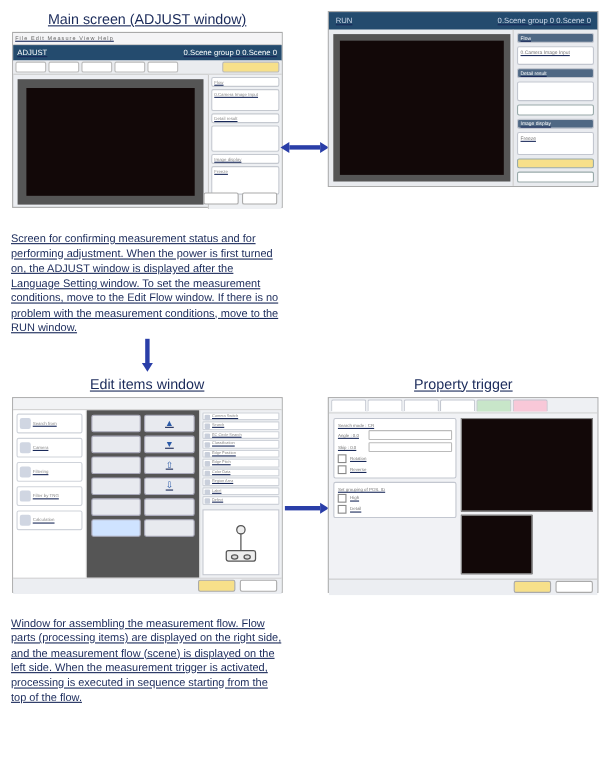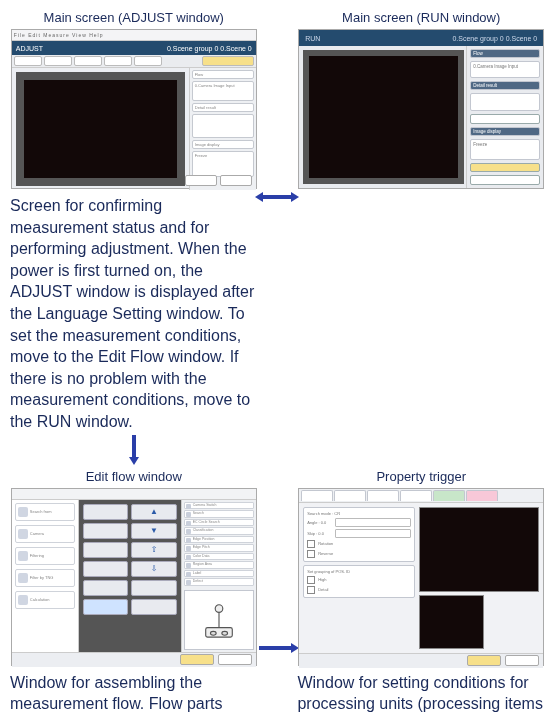--- a/index.html
+++ b/index.html
@@ -9,40 +9,41 @@
     box-sizing: border-box;
     font-family: Arial, sans-serif;
     font-size: 12px;
     color: #1a2a5a;
     background: #fff;
   }
   .row {
     display: flex;
     position: relative;
     margin-bottom: 4px;
+    text-decoration: underline;
   }
   .col {
     width: 248px;
     display: flex;
     flex-direction: column;
     align-items: center;
   }
   .gap { width: 40px; position: relative; display:flex; align-items:center; justify-content:center; }
   .title {
     font-size: 13px;
     text-align: center;
     margin-bottom: 4px;
     white-space: nowrap;
   }
   .desc {
-    font-size: 16px;
+    font-size: 10px;
     line-height: 1.35;
     text-align: left;
     width: 100%;
-    margin-top: 6px;
+    margin-top: 22px;
   }
   .thumb {
     border: 1px solid #aaa;
     background: #eceef2;
     position: relative;
     box-sizing: border-box;
   }
   .arrow-h {
     width: 36px; height: 14px; position: relative;
   }
@@ -173,21 +174,20 @@
       </div>
   </div>
 
   <div class="gap">
     <div class="arrow-h" style="margin-top:-80px">
         <div class="bar"></div>
       </div>
   </div>
 
   <div class="col">
-    <div class="title">Main screen (RUN window)</div>
     <div class="thumb run">
       <div class="hdr">
         <span>RUN</span>
         <span>0.Scene group 0    0.Scene 0</span>
       </div>
       <div class="body">
         <div class="canvas">
             <div class="view"></div>
           </div>
         <div class="side">
@@ -201,21 +201,21 @@
           <div class="btn yellow"></div>
           <div class="btn"></div>
         </div>
       </div>
     </div>
   </div>
 </div>
 
 <div class="row">
   <div class="col">
-    <div class="title">Edit flow window</div>
+    <div class="title">Edit items window</div>
     <div class="thumb flow">
       <div class="top"></div>
       <div class="body">
         <div class="left">
           <div class="item">Search from</div>
           <div class="item">Camera</div>
           <div class="item">Filtering</div>
           <div class="item">Filter by TNG</div>
           <div class="item">Calculation</div>
         </div>
@@ -312,15 +312,14 @@
         <div class="rightside">
           <div class="big"></div>
           <div class="small"></div>
         </div>
       </div>
       <div class="footer">
           <span class="y"></span>
           <span></span>
         </div>
     </div>
-    <div class="desc">Window for setting conditions for processing units (processing items registered in the scene) set in the flow. This window can also be displayed directly from the Main screen (ADJUST window).</div>
   </div>
 </div>
 
 </body></html>

